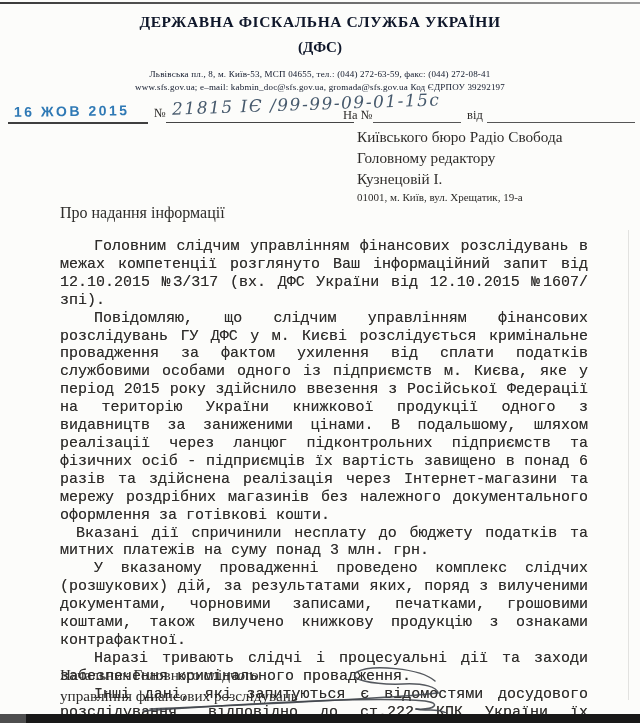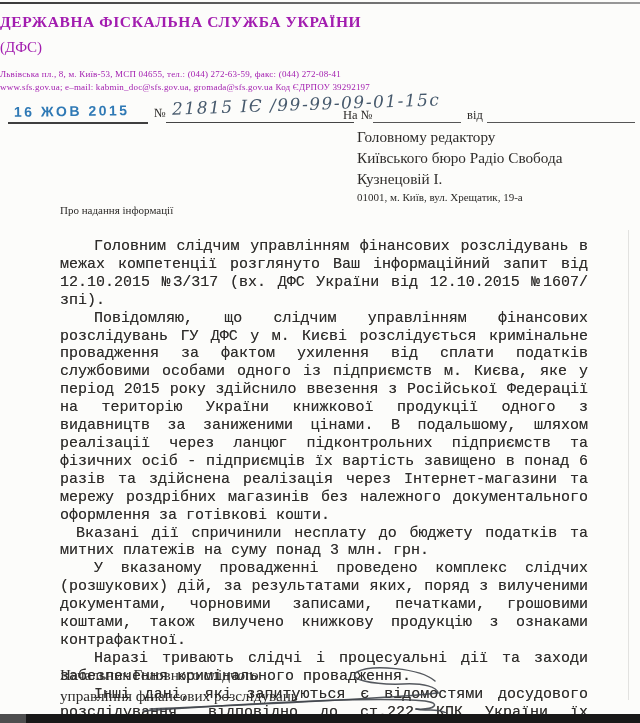--- a/index.html
+++ b/index.html
@@ -3,23 +3,23 @@
 <meta charset="utf-8">
 <style>
   html,body{margin:0;padding:0;background:#e8e8e8;}
   .page{
     position:relative;width:640px;height:723px;background:#fcfcfa;
     font-family:"Liberation Serif",serif;color:#2e2c2a;overflow:hidden;
     box-shadow:0 0 4px rgba(0,0,0,.3);
   }
   .top-rule{position:absolute;top:2px;left:0;width:100%;height:2px;
     background:linear-gradient(to right,#3a3a3a,#9a9a9a);}
-  .letterhead{position:absolute;top:13px;left:0;width:100%;color:#a21caf;}
+  .letterhead{position:absolute;top:13px;left:0;width:100%;text-align:center;color:#0f172a;}
   .org-name{font-size:15.5px;font-weight:bold;letter-spacing:.6px;}
-  .org-abbr{font-size:15px;font-weight:normal;margin-top:8px;}
+  .org-abbr{font-size:15px;font-weight:bold;margin-top:8px;}
   .org-address{margin-top:13px;font-size:9px;letter-spacing:.2px;}
   .org-contacts{margin-top:3px;font-size:9px;letter-spacing:.2px;}
 
   .ref-row{position:absolute;top:101px;left:0;width:640px;height:30px;font-size:12.5px;padding-left:10px;}
   .date-stamp{position:absolute;left:14px;top:2px;color:#2f79b5;
     font-family:"Liberation Sans",sans-serif;font-weight:bold;font-size:14px;
     letter-spacing:2.5px;transform:rotate(-.8deg);white-space:nowrap;}
   .date-line{position:absolute;left:8px;top:21px;width:140px;border-top:2px solid #3f3f3f;}
   .num-label{position:absolute;left:154px;top:5px;}
   .num-value{position:absolute;left:172px;top:-7px;font-family:"DejaVu Serif",serif;
@@ -27,21 +27,21 @@
     transform:rotate(-2deg);white-space:nowrap;}
   .num-line{position:absolute;left:166px;top:21px;width:188px;border-top:1.5px solid #444;}
   .reply-label{position:absolute;left:343px;top:7px;}
   .reply-line{position:absolute;left:373px;top:21px;width:88px;border-top:1px solid #555;}
   .from-label{position:absolute;left:467px;top:7px;}
   .from-line{position:absolute;left:487px;top:21px;width:148px;border-top:1px solid #555;}
 
   .recipient{position:absolute;left:357px;top:126px;font-size:15.2px;line-height:21px;}
   .recipient-address{font-size:11px;margin-top:2px;line-height:13px;}
 
-  .subject{position:absolute;left:60px;top:204px;font-size:11px;}
+  .subject{position:absolute;left:60px;top:204px;font-size:16px;}
 
   .body-text{position:absolute;left:60px;top:238px;width:528px;font-size:15px;
     line-height:17.9px;text-align:justify;text-shadow:0 0 .4px rgba(20,20,20,.5);font-family:Liberation Mono, monospace;}
   .body-text p{margin:0;text-indent:34px;}
   .body-text p:nth-child(3){text-indent:16px;}
 
   .signature{position:absolute;left:60px;top:664px;width:528px;display:flex;
     justify-content:space-between;align-items:flex-end;font-size:15.2px;line-height:21px;}
   .sig-name{padding-bottom:1px;white-space:nowrap;}
 
@@ -72,22 +72,22 @@
     <span class="num-label">№</span>
     <span class="num-value">21815 ІЄ /99-99-09-01-15с</span>
     <span class="num-line"></span>
     <span class="reply-label">На №</span>
     <span class="reply-line"></span>
     <span class="from-label">від</span>
     <span class="from-line"></span>
   </div>
 
   <div class="recipient">
+    <div>Київського бюро Радіо Свобода</div>
     <div>Головному редактору</div>
-    <div>Київського бюро Радіо Свобода</div>
     <div>Кузнецовій І.</div>
     <div class="recipient-address">01001, м. Київ, вул. Хрещатик, 19-а</div>
   </div>
 
   <div class="subject">Про надання інформації</div>
 
   <div class="body-text">
     <p>Головним слідчим управлінням фінансових розслідувань в межах компетенції розглянуто Ваш інформаційний запит від 12.10.2015 №З/317 (вх. ДФС України від 12.10.2015 №1607/зпі).</p>
     <p>Повідомляю, що слідчим управлінням фінансових розслідувань ГУ ДФС у м. Києві розслідується кримінальне провадження за фактом ухилення від сплати податків службовими особами одного із підприємств м. Києва, яке у період 2015 року здійснило ввезення з Російської Федерації на територію України книжкової продукції одного з видавництв за заниженими цінами. В подальшому, шляхом реалізації через ланцюг підконтрольних підприємств та фізичних осіб - підприємців їх вартість завищено в понад 6 разів та здійснена реалізація через Інтернет-магазини та мережу роздрібних магазинів без належного документального оформлення за готівкові кошти.</p>
     <p>Вказані дії спричинили несплату до бюджету податків та митних платежів на суму понад 3 млн. грн.</p>

